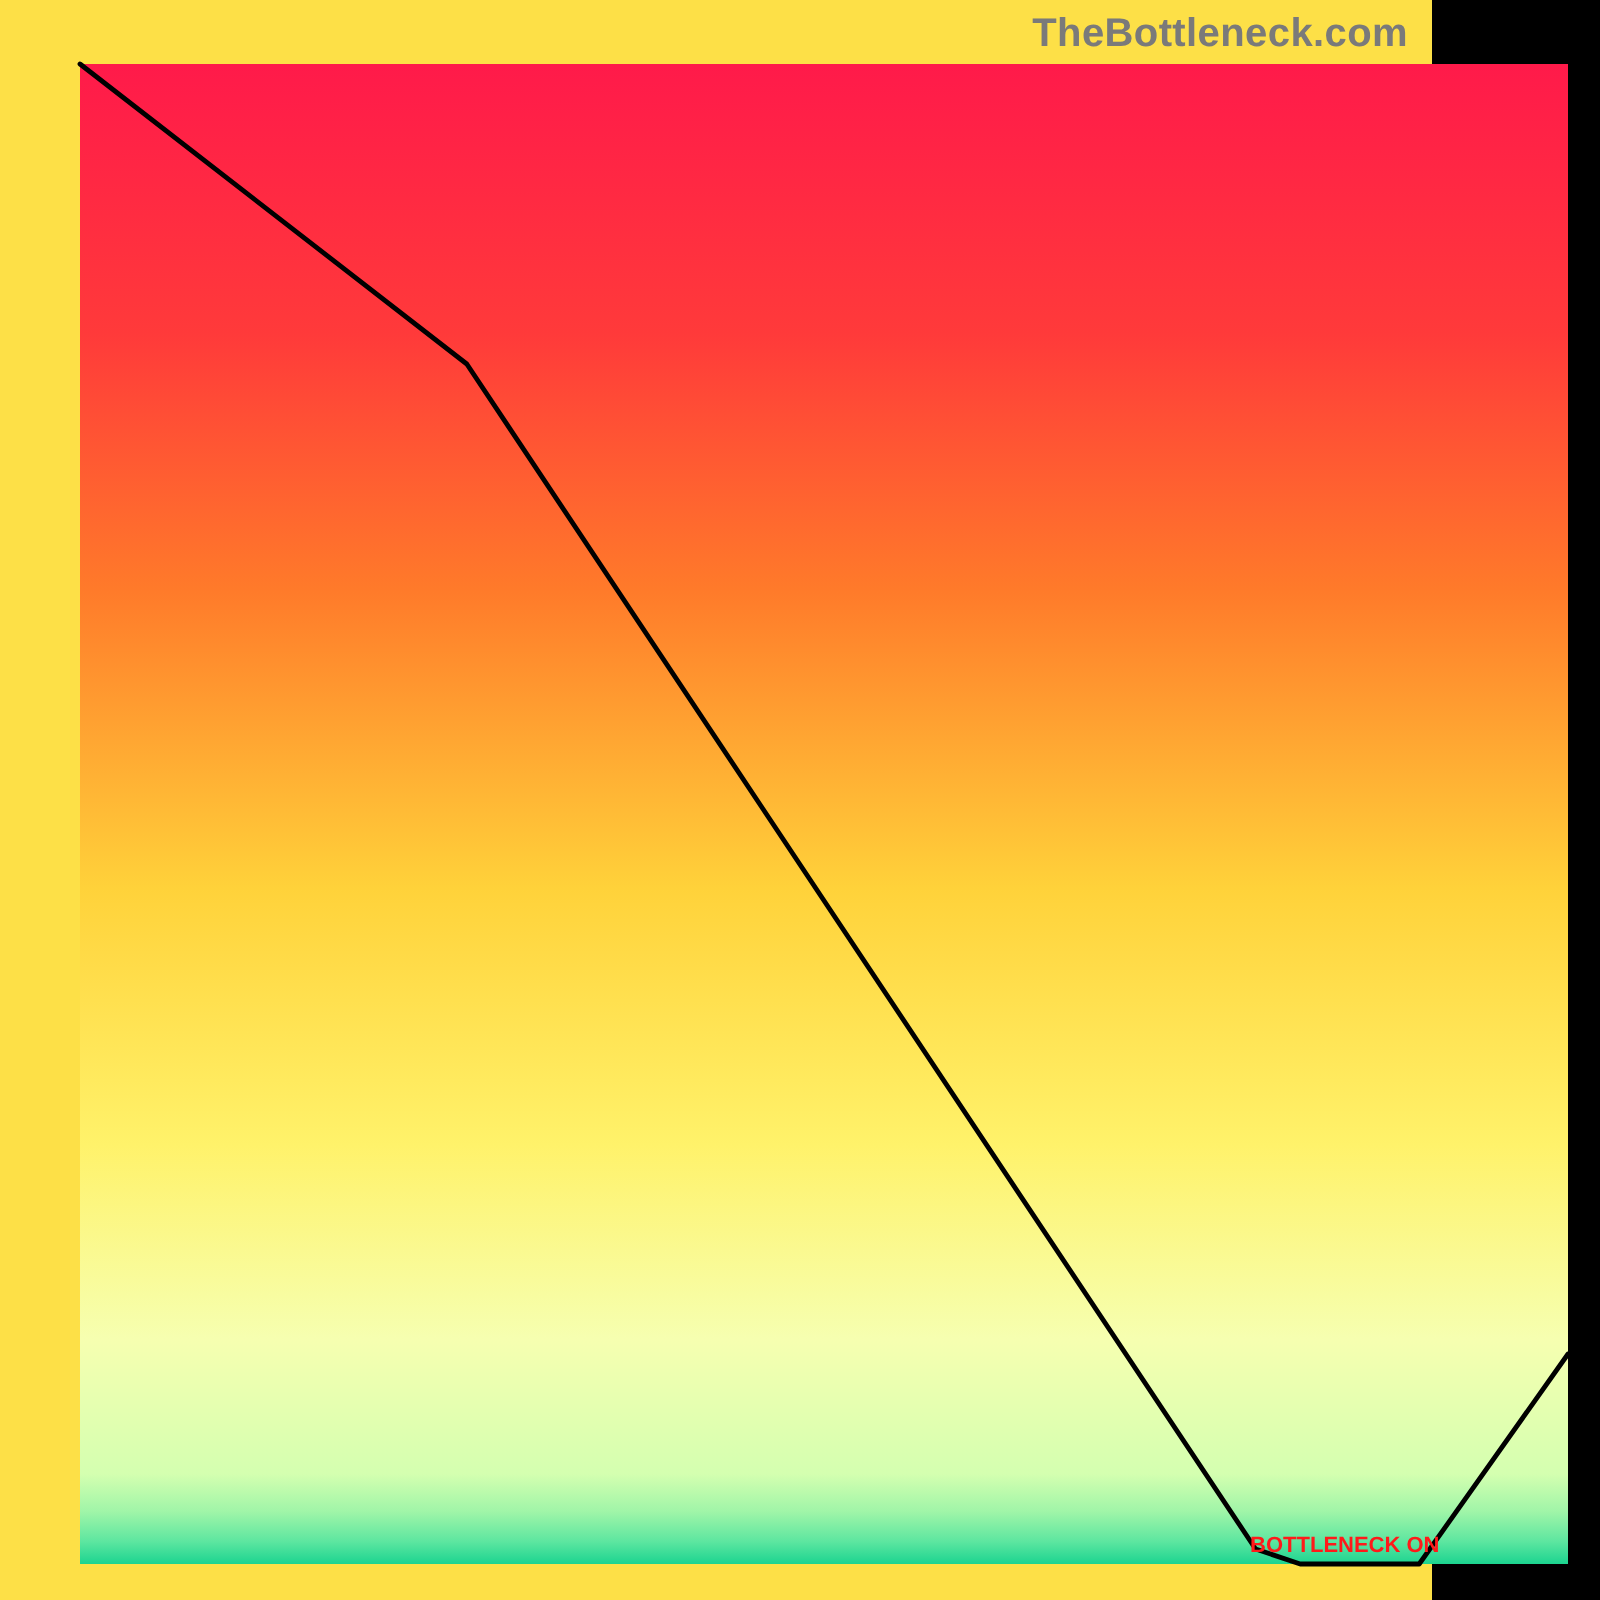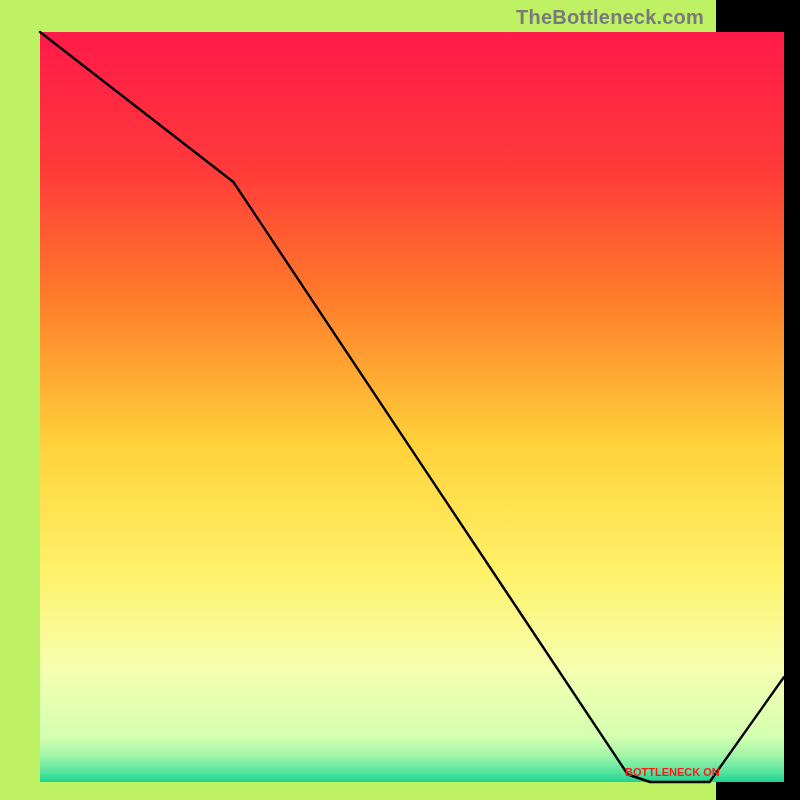--- a/index.html
+++ b/index.html
@@ -7,21 +7,21 @@
     padding: 0;
     width: 800px;
     height: 800px;
     background: #000;
     font-family: Arial, Helvetica, sans-serif;
   }
   .frame {
     position: relative;
     width: 716px;
     height: 800px;
-    background: #bef264;
+    background: #fde047;
   }
   .watermark {
     position: absolute;
     top: 6px;
     right: 12px;
     font-size: 20px;
     font-weight: 600;
     color: #7a7a7a;
     letter-spacing: 0.2px;
   }

